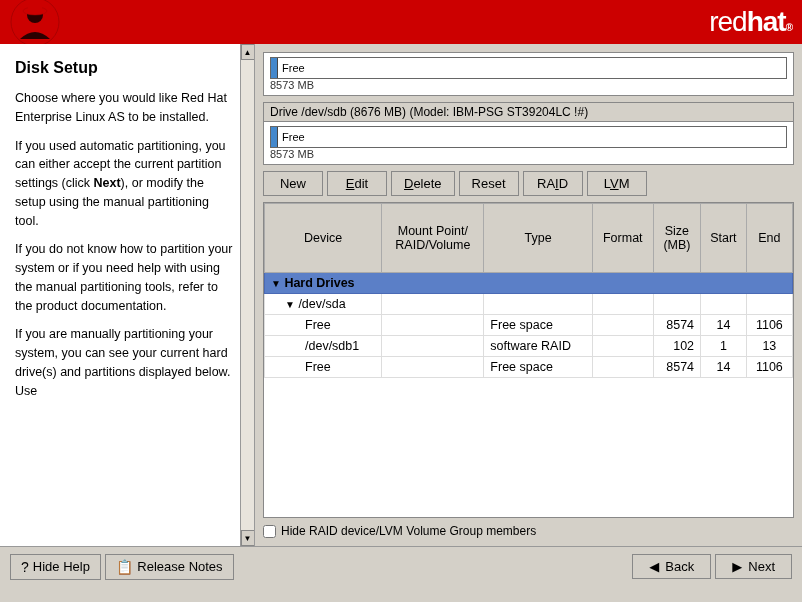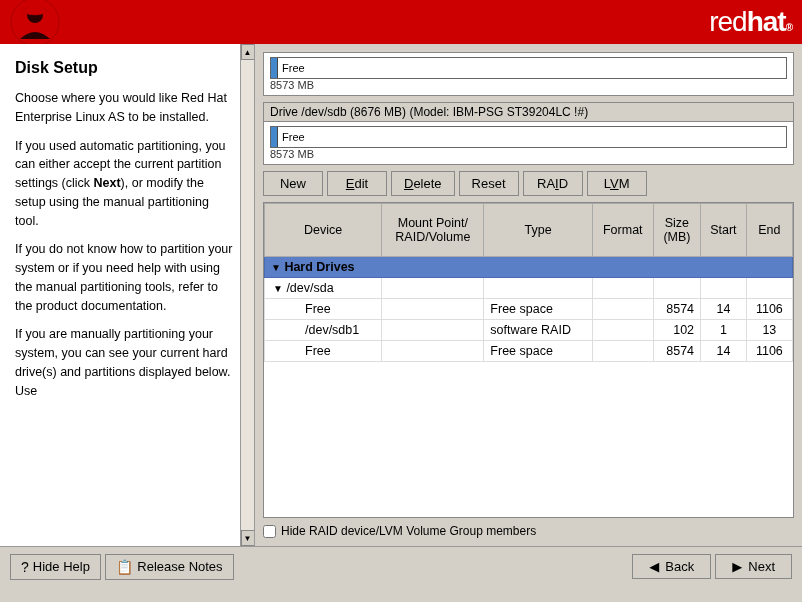--- a/index.html
+++ b/index.html
@@ -135,21 +135,21 @@
     table.partition-table {
       width: 100%;
       border-collapse: collapse;
       font-size: 12.5px;
     }
     table.partition-table thead tr {
       background: #d4d0c8;
     }
     table.partition-table thead th {
       border: 1px solid #aaa;
-      padding: 12px 6px;
+      padding: 20px 6px;
       text-align: center;
       font-weight: normal;
       white-space: nowrap;
     }
     table.partition-table tbody tr {
       background: white;
     }
     table.partition-table tbody tr.section-header {
       background: #5b7fc7;
       color: #000000;
@@ -311,21 +311,21 @@
         <tbody>
 
           <tr class="section-header">
             <td colspan="7">
               <span class="triangle">▼</span>
               <span>Hard Drives</span>
             </td>
           </tr>
 
           <tr style="cursor:pointer;">
-            <td style="padding-left:8px;margin-left:24px;">
+            <td style="padding-left:20px;margin-left:24px;">
               <span class="triangle">▼</span>
               /dev/sda
             </td>
             <td></td>
             <td></td>
             <td></td>
             <td></td>
             <td></td>
             <td></td>
           </tr>

